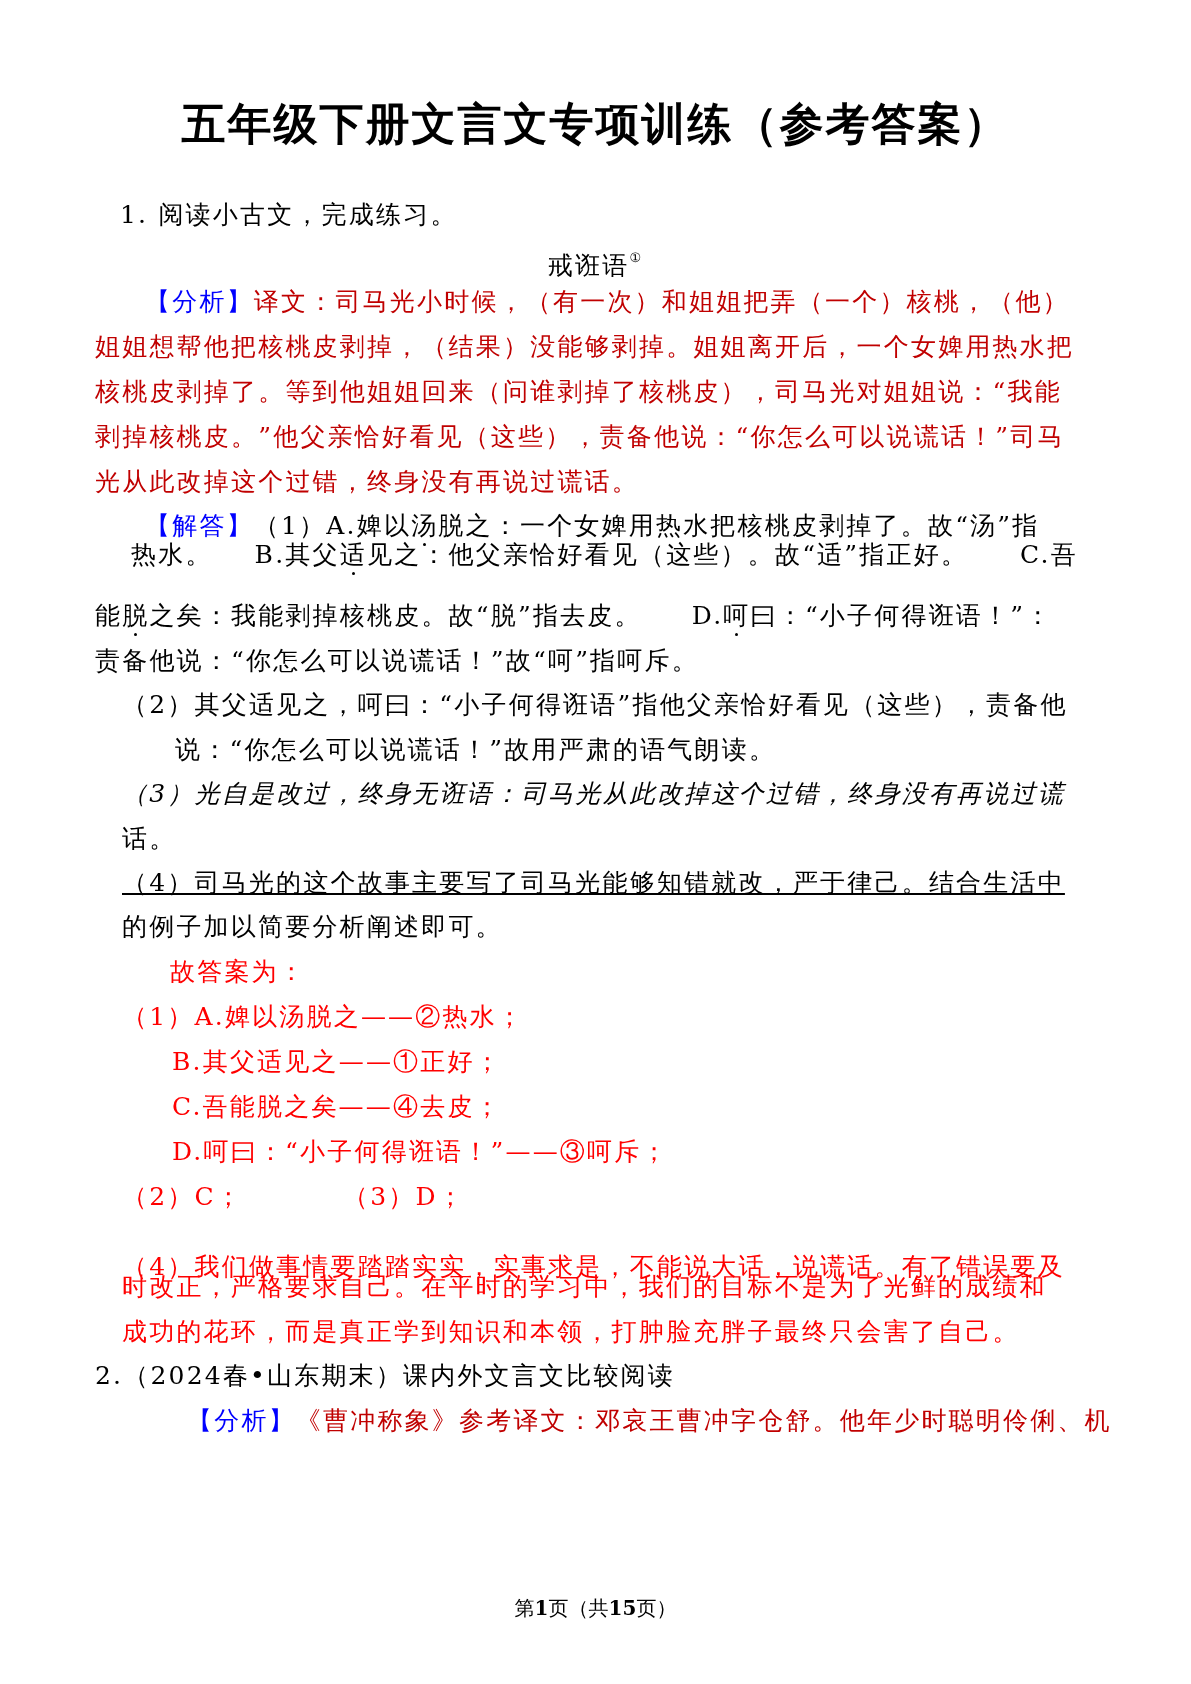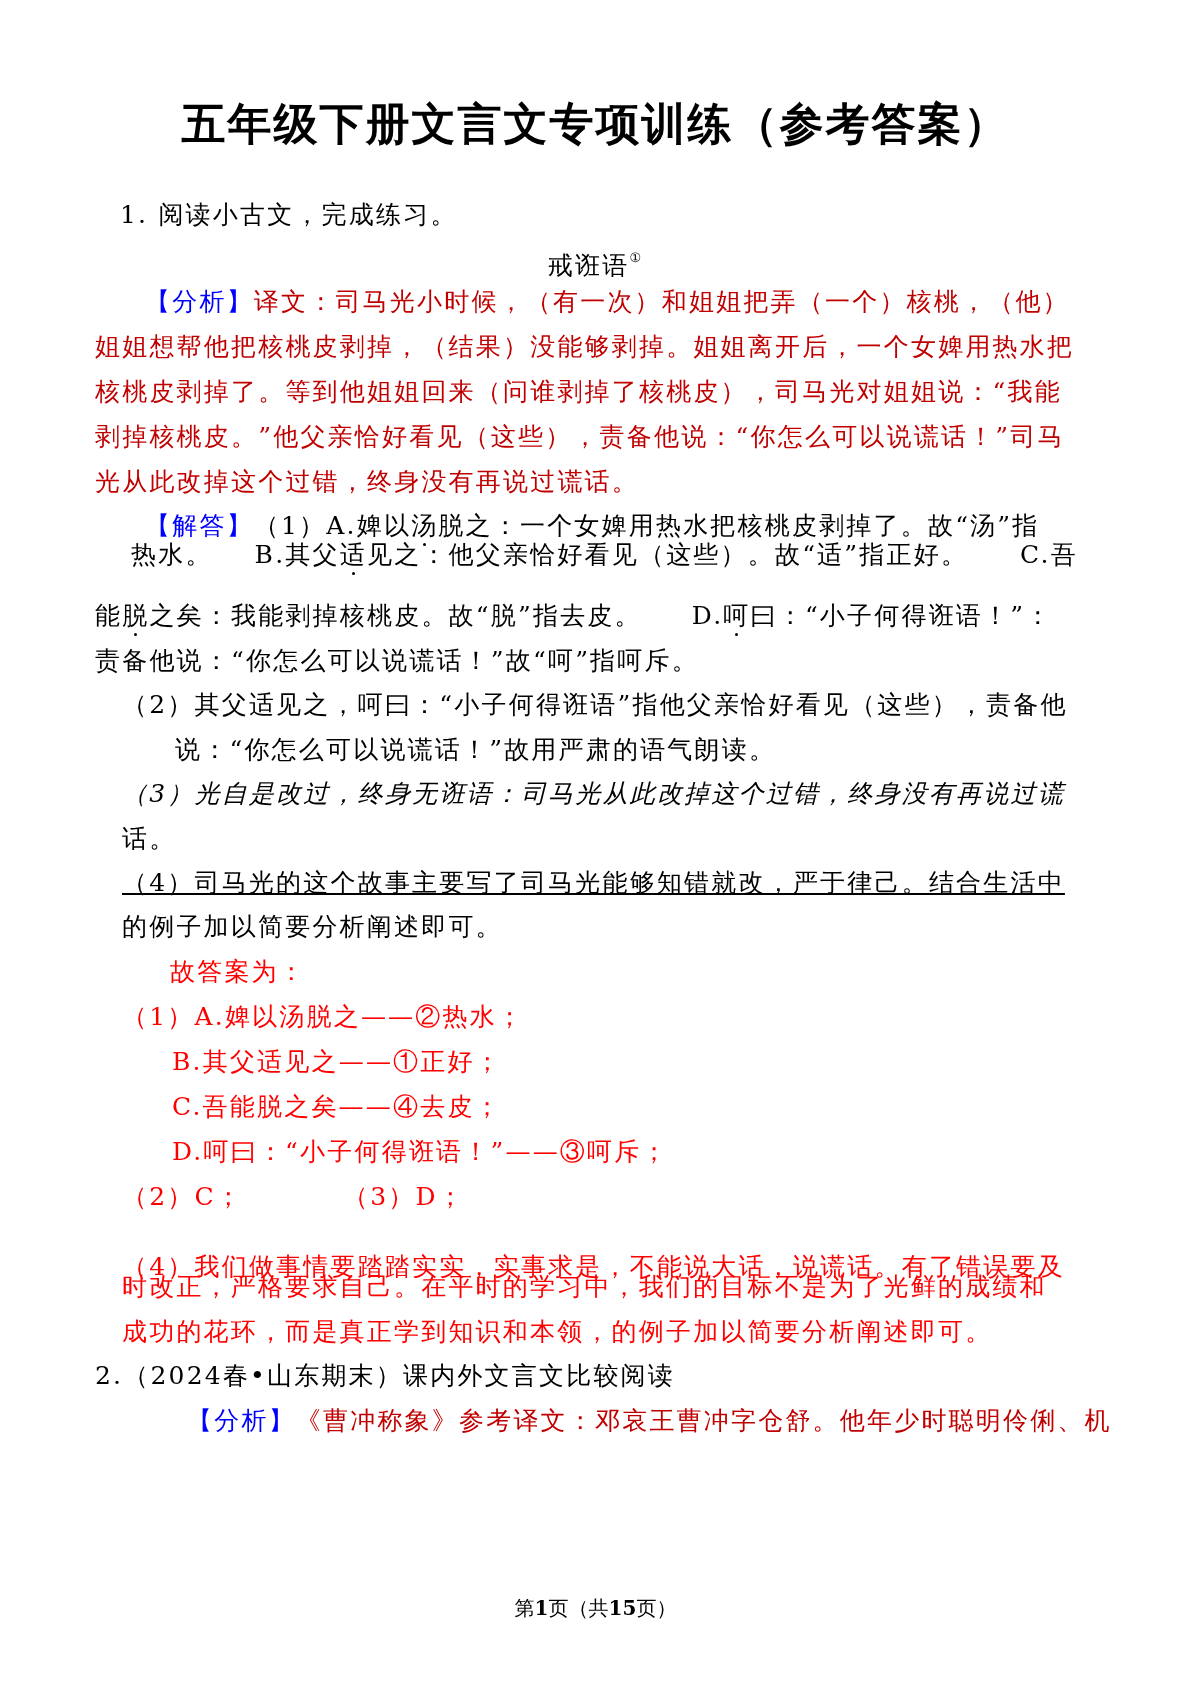--- a/index.html
+++ b/index.html
@@ -66,21 +66,21 @@
   <div class="line red" style="top:957px;left:122px;margin-left:48px;">故答案为：</div>
   <div class="line red" style="top:1002px;left:122px;">（1）A.婢以汤脱之——②热水；</div>
   <div class="line red" style="top:1047px;left:172px;">B.其父适见之——①正好；</div>
   <div class="line red" style="top:1092px;left:172px;">C.吾能脱之矣——④去皮；</div>
   <div class="line red" style="top:1137px;left:172px;">D.呵曰：“小子何得诳语！”——③呵斥；</div>
   <div class="line red" style="top:1182px;left:122px;">
     <span>（2）C；</span><span style="display:inline-block;width:100px;"></span><span>（3）D；</span>
   </div>
   <div class="line red" style="top:1227px;left:122px;margin-top:25px;">（4）我们做事情要踏踏实实，实事求是，不能说大话，说谎话。有了错误要及</div>
   <div class="line red" style="top:1272px;left:122px;">时改正，严格要求自己。在平时的学习中，我们的目标不是为了光鲜的成绩和</div>
-  <div class="line red" style="top:1317px;left:122px;">成功的花环，而是真正学到知识和本领，的例子加以简要分析阐述即可。</div>
+  <div class="line red" style="top:1317px;left:122px;">成功的花环，而是真正学到知识和本领，打肿脸充胖子最终只会害了自己。</div>
 
   <div class="line" style="top:1361px;left:95px;">2.（2024春•山东期末）课内外文言文比较阅读</div>
   <div class="line" style="top:1406px;left:151px;margin-left:36px;">
     <span class="blue">【分析】</span><span class="dred">《曹冲称象》参考译文：邓哀王曹冲字仓舒。他年少时聪明伶俐、机</span>
   </div>
 
   <div class="footer">
     <span>第</span><b>1</b><span>页（共</span><b>15</b><span>页）</span>
   </div>
 </div>

